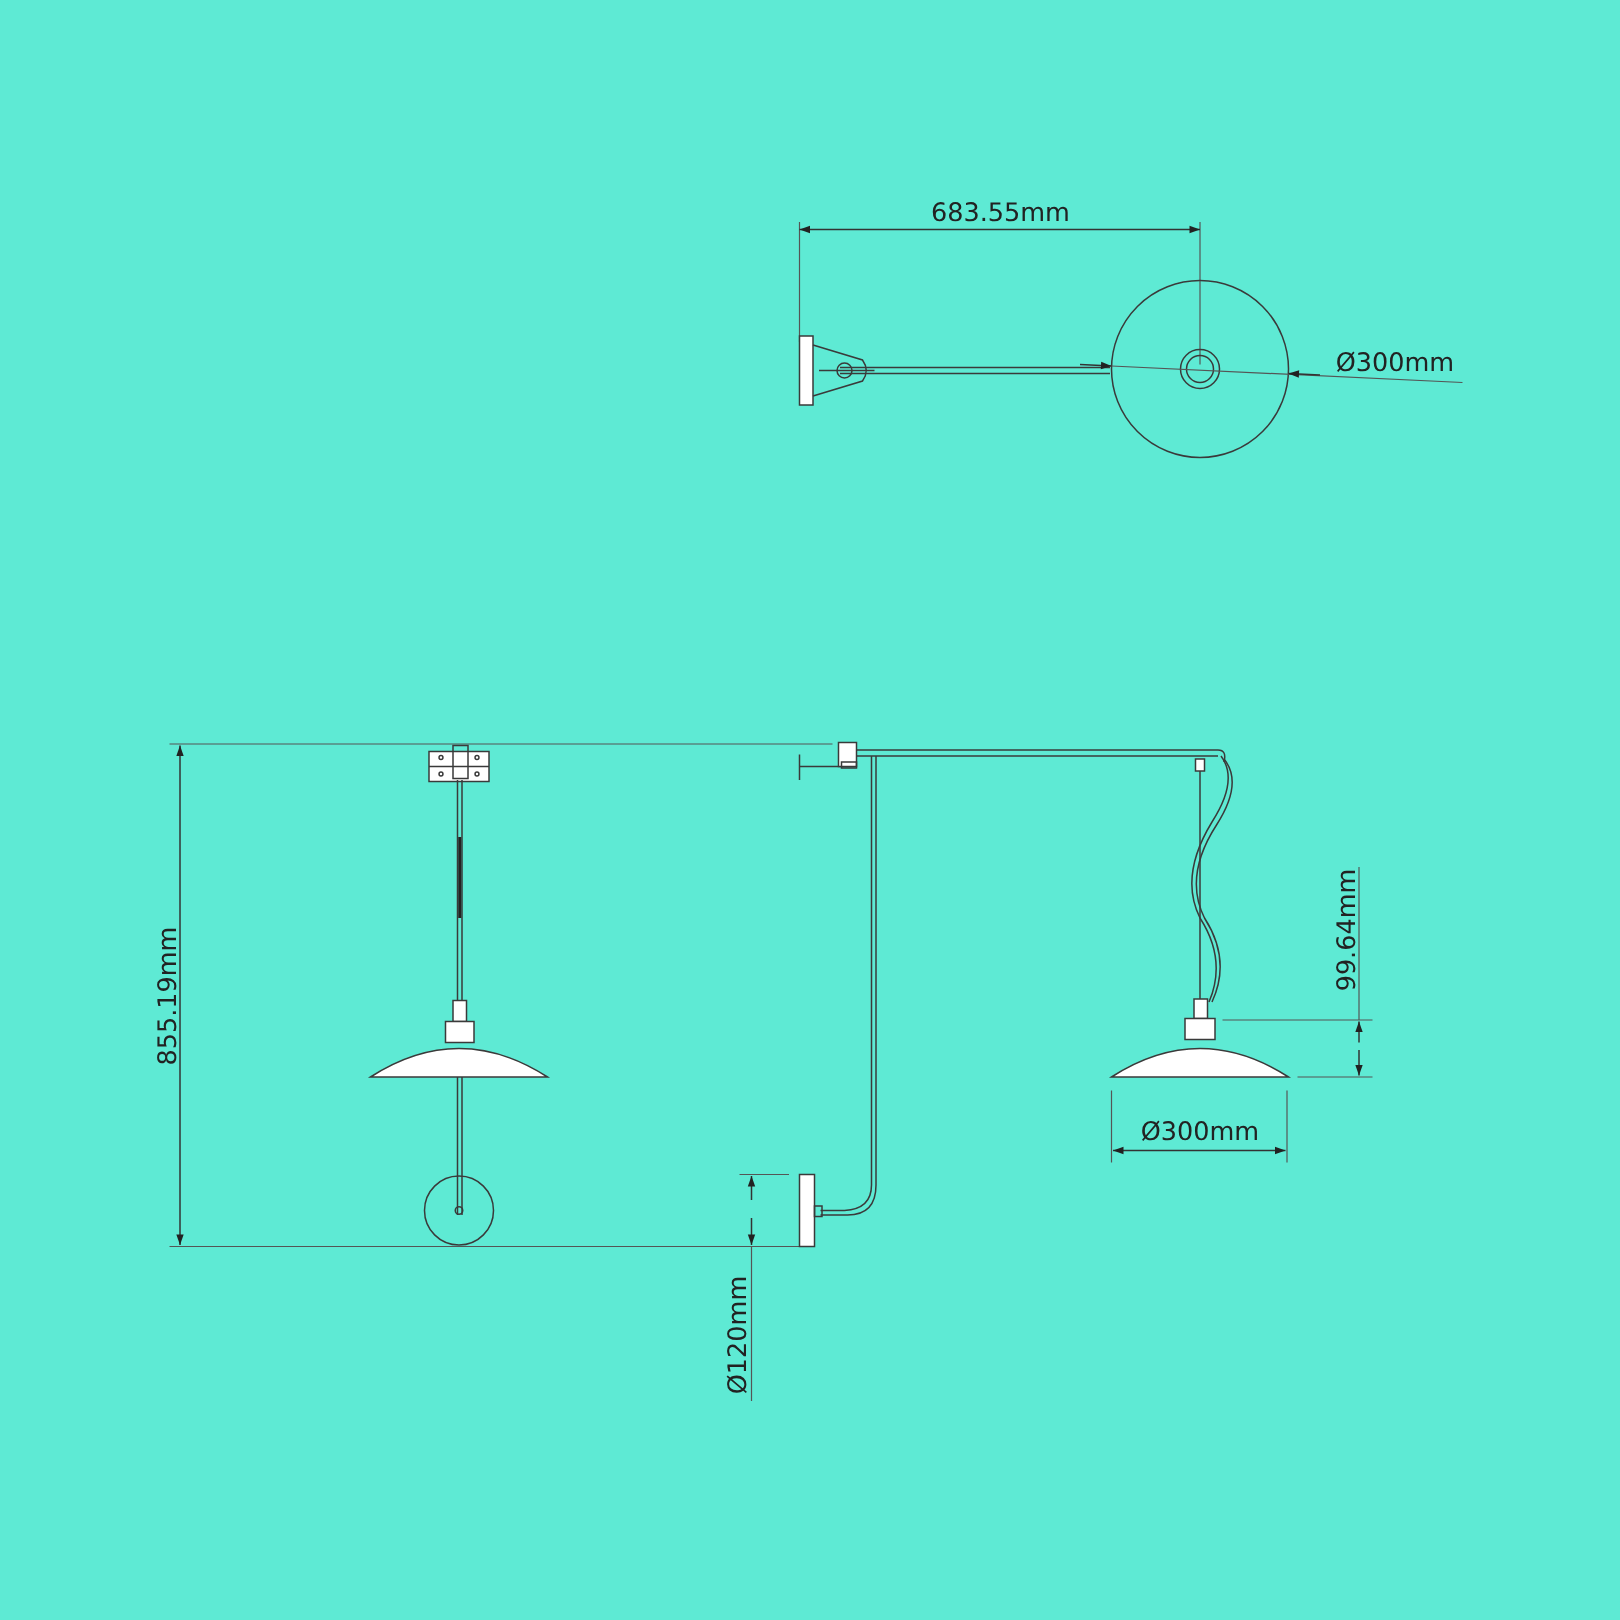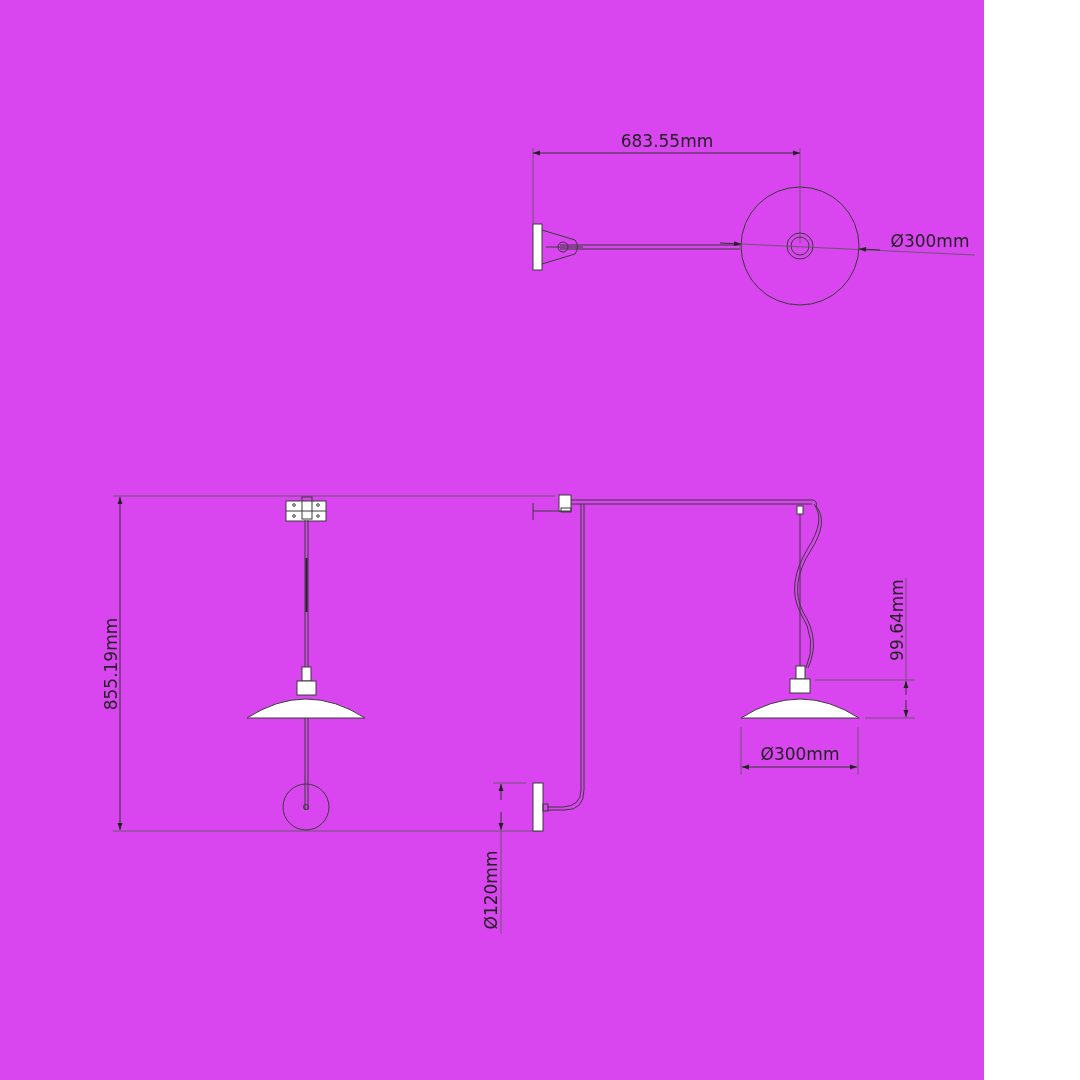--- a/index.html
+++ b/index.html
@@ -1,16 +1,16 @@
 <!DOCTYPE html>
 <html><head>
 <meta charset="utf-8">
 <style>
   html,body{margin:0;padding:0;background:#ffffff;}
-  #canvas{position:relative;width:984px;height:1080px;background:#d946ef;overflow:hidden;}
+  #canvas{position:relative;width:1080px;height:1080px;background:#5eead4;overflow:hidden;}
   svg{position:absolute;left:0;top:0;}
   .ln{stroke:#3a3a3a;stroke-width:1;fill:none;}
   .lt{stroke:#555;stroke-width:0.8;fill:none;}
   .dim{stroke:#333;stroke-width:1;fill:none;}
   .fillw{fill:#fff;stroke:#3a3a3a;stroke-width:1;}
   .txt{font-family:"DejaVu Sans","Liberation Sans",sans-serif;font-size:17px;fill:#222;}
 </style>
 </head>
 <body>
 

